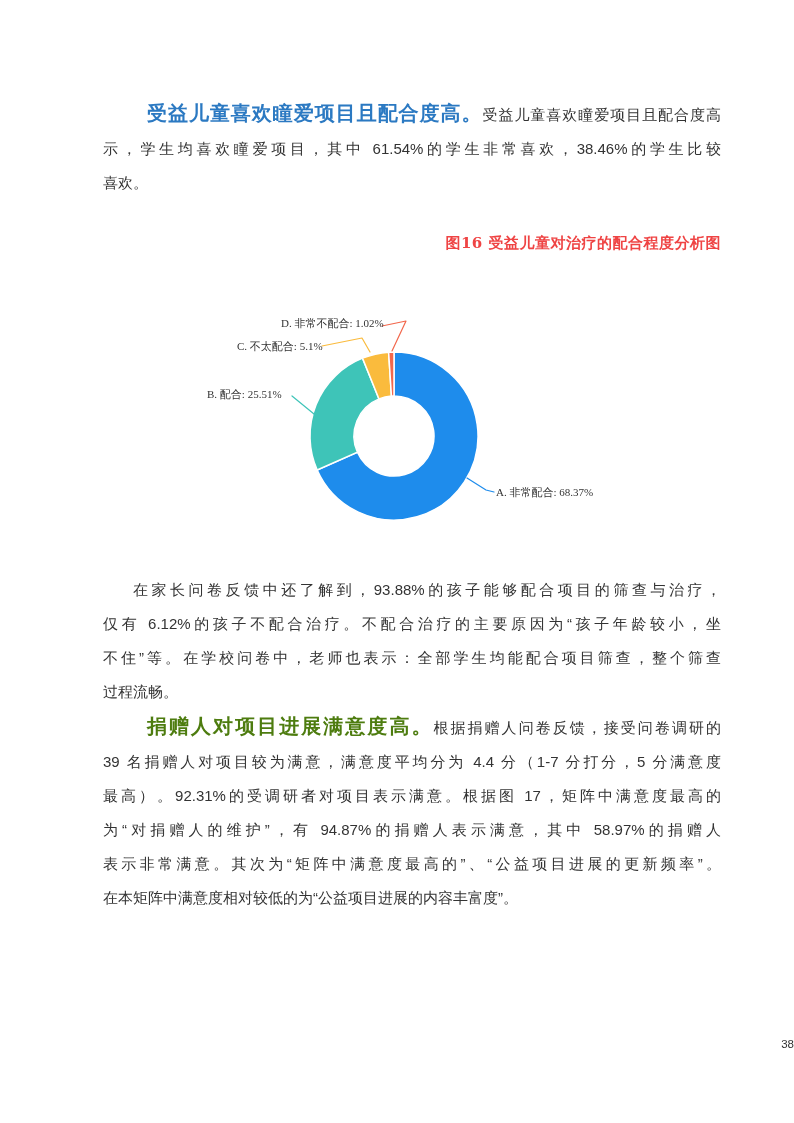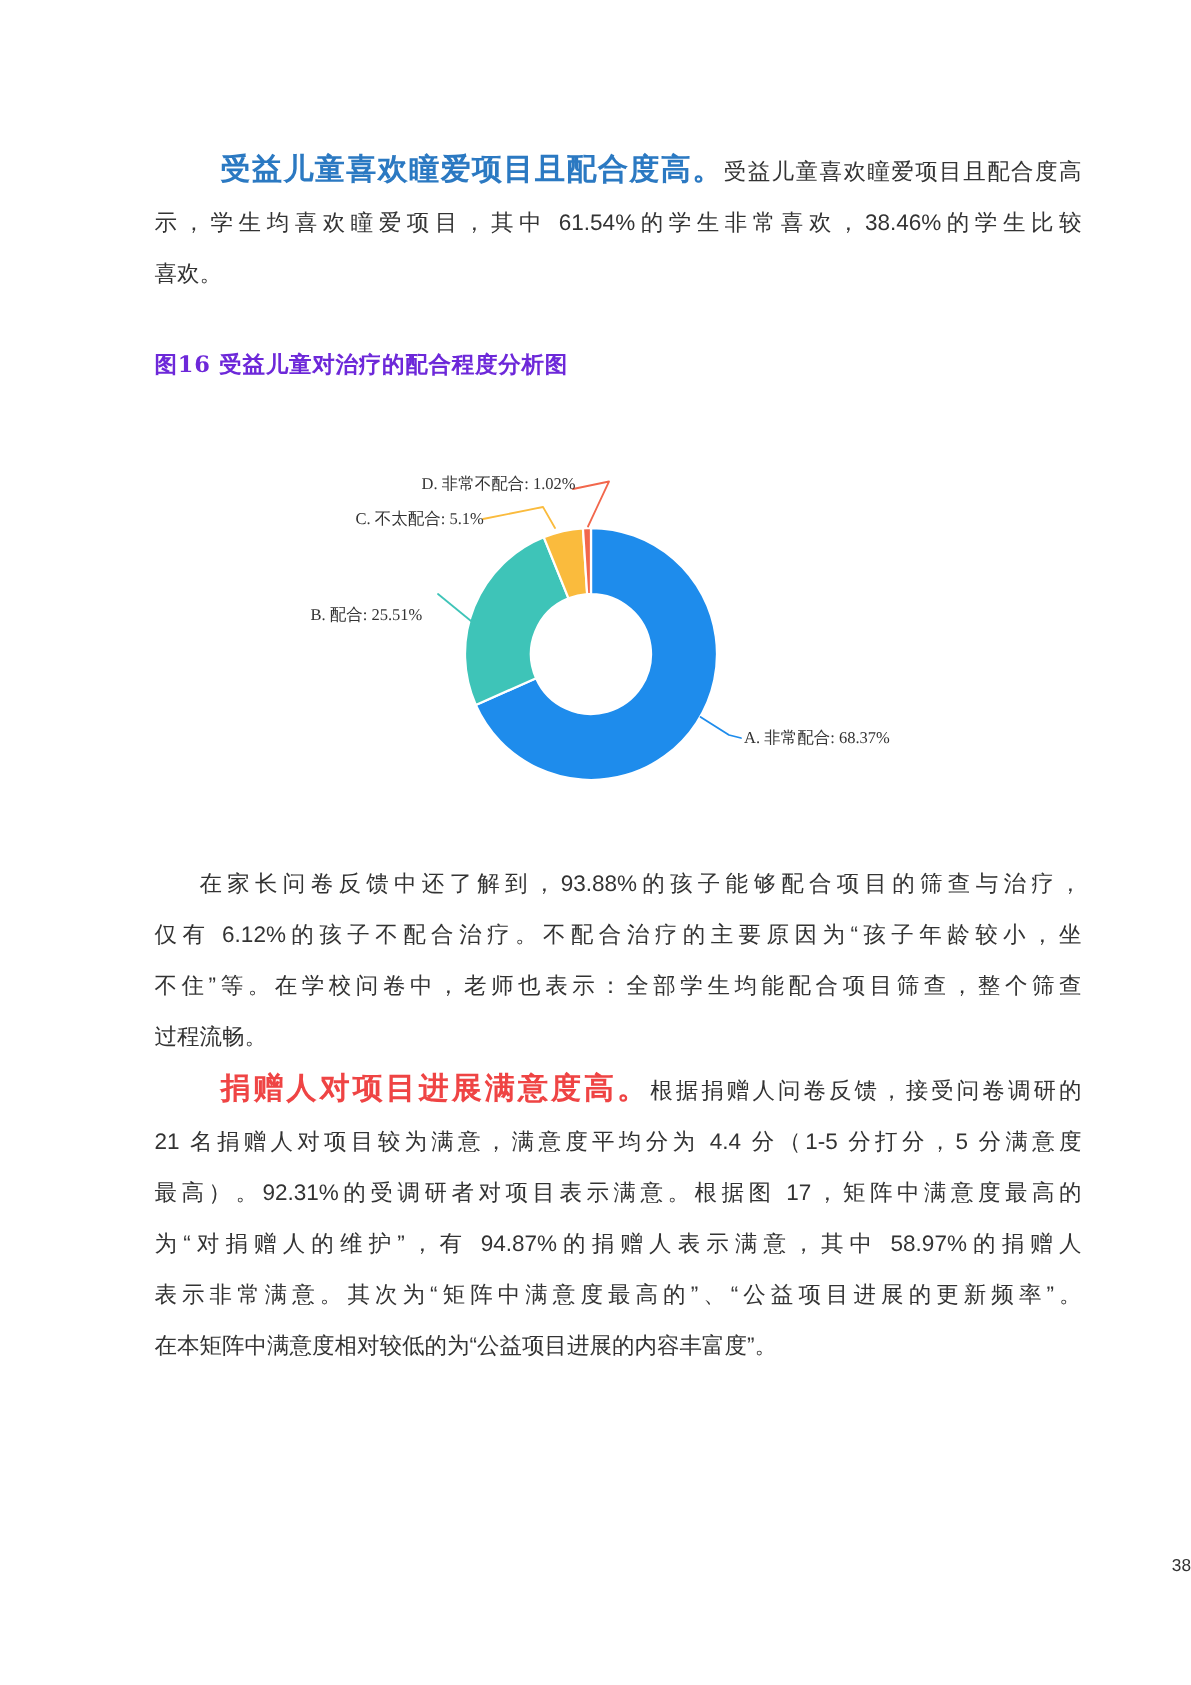--- a/index.html
+++ b/index.html
@@ -12,22 +12,22 @@
   .line {
     font-size:15px; line-height:34px;
     text-align:justify; text-align-last:justify;
   }
   .line.last { text-align-last:left; }
   .line.indent-lead { text-indent:44px; }
   .line.indent-body { text-indent:30px; }
   .lead { font-weight:bold; font-size:20px; }
   .fig-title {
     position:absolute; left:103px; top:231px; width:618px;
-    text-align:left; font-family:"DejaVu Serif", serif;
-    font-weight:bold; font-size:15px; letter-spacing:0.5px; color:#6d28d9;
+    text-align:right; font-family:"DejaVu Serif", serif;
+    font-weight:bold; font-size:15px; letter-spacing:0.5px; color:#ef4444;
     line-height:24px;
   }
   .chart { position:absolute; left:0; top:295px; width:712px; height:290px; }
   .chart svg { position:absolute; left:0; top:0; }
   .chart-label {
     position:absolute; font-family:"Liberation Serif", serif;
     font-size:11px; color:#333333; white-space:nowrap; line-height:14px;
   }
   .leader { fill:none; stroke-width:1.2; stroke-linejoin:round; stroke-linecap:round; }
   .pagenum {
@@ -58,36 +58,36 @@
           <path d="M362.49,63.13 A84,84 0 0 1 388.62,57.17 L391.44,101.08 A40,40 0 0 0 379.00,103.92 Z" fill="#FABB3D" stroke="#ffffff" stroke-width="1.5"></path>
           <path d="M388.62,57.17 A84,84 0 0 1 394.00,57.00 L394.00,101.00 A40,40 0 0 0 391.44,101.08 Z" fill="#F2674C" stroke="#ffffff" stroke-width="1.5"></path>
         </g>
       <polyline class="leader" points="467,183 486,195 494,197" stroke="#1E8CEC"></polyline>
       <polyline class="leader" points="292,101 314,119" stroke="#3EC4B8"></polyline>
       <polyline class="leader" points="322,51 362,43 370,57" stroke="#FABB3D"></polyline>
       <polyline class="leader" points="382,31 406,26 392,56" stroke="#F2674C"></polyline>
     </svg>
     <div class="chart-label" style="left:281px; top:21px;">D. 非常不配合: 1.02%</div>
     <div class="chart-label" style="left:237px; top:44px;">C. 不太配合: 5.1%</div>
-    <div class="chart-label" style="left:207px; top:108px;">B. 配合: 25.51%</div>
+    <div class="chart-label" style="left:207px; top:92px;">B. 配合: 25.51%</div>
     <div class="chart-label" style="left:496px; top:190px;">A. 非常配合: 68.37%</div>
   </div>
 
   <div class="para" style="top:573px;">
     <div class="line indent-body">在家长问卷反馈中还了解到，93.88%的孩子能够配合项目的筛查与治疗，</div>
     <div class="line">仅有 6.12%的孩子不配合治疗。不配合治疗的主要原因为“孩子年龄较小，坐</div>
     <div class="line">不住”等。在学校问卷中，老师也表示：全部学生均能配合项目筛查，整个筛查</div>
     <div class="line last">过程流畅。</div>
   </div>
 
   <div class="para" style="top:709px;">
     <div class="line indent-lead">
-      <span class="lead" style="color: #ef4444;">捐赠人对项目进展满意度高。</span><span>根据捐赠人问卷反馈，接受问卷调研的</span>
+      <span class="lead" style="color: #4d7c0f;">捐赠人对项目进展满意度高。</span><span>根据捐赠人问卷反馈，接受问卷调研的</span>
     </div>
-    <div class="line">21 名捐赠人对项目较为满意，满意度平均分为 4.4 分（1-5 分打分，5 分满意度</div>
+    <div class="line">39 名捐赠人对项目较为满意，满意度平均分为 4.4 分（1-7 分打分，5 分满意度</div>
     <div class="line">最高）。92.31%的受调研者对项目表示满意。根据图 17，矩阵中满意度最高的</div>
     <div class="line">为“对捐赠人的维护”，有 94.87%的捐赠人表示满意，其中 58.97%的捐赠人</div>
     <div class="line">表示非常满意。其次为“矩阵中满意度最高的”、“公益项目进展的更新频率”。</div>
     <div class="line last">在本矩阵中满意度相对较低的为“公益项目进展的内容丰富度”。</div>
   </div>
 
   <div class="pagenum">38</div>
 
 </div>
 

